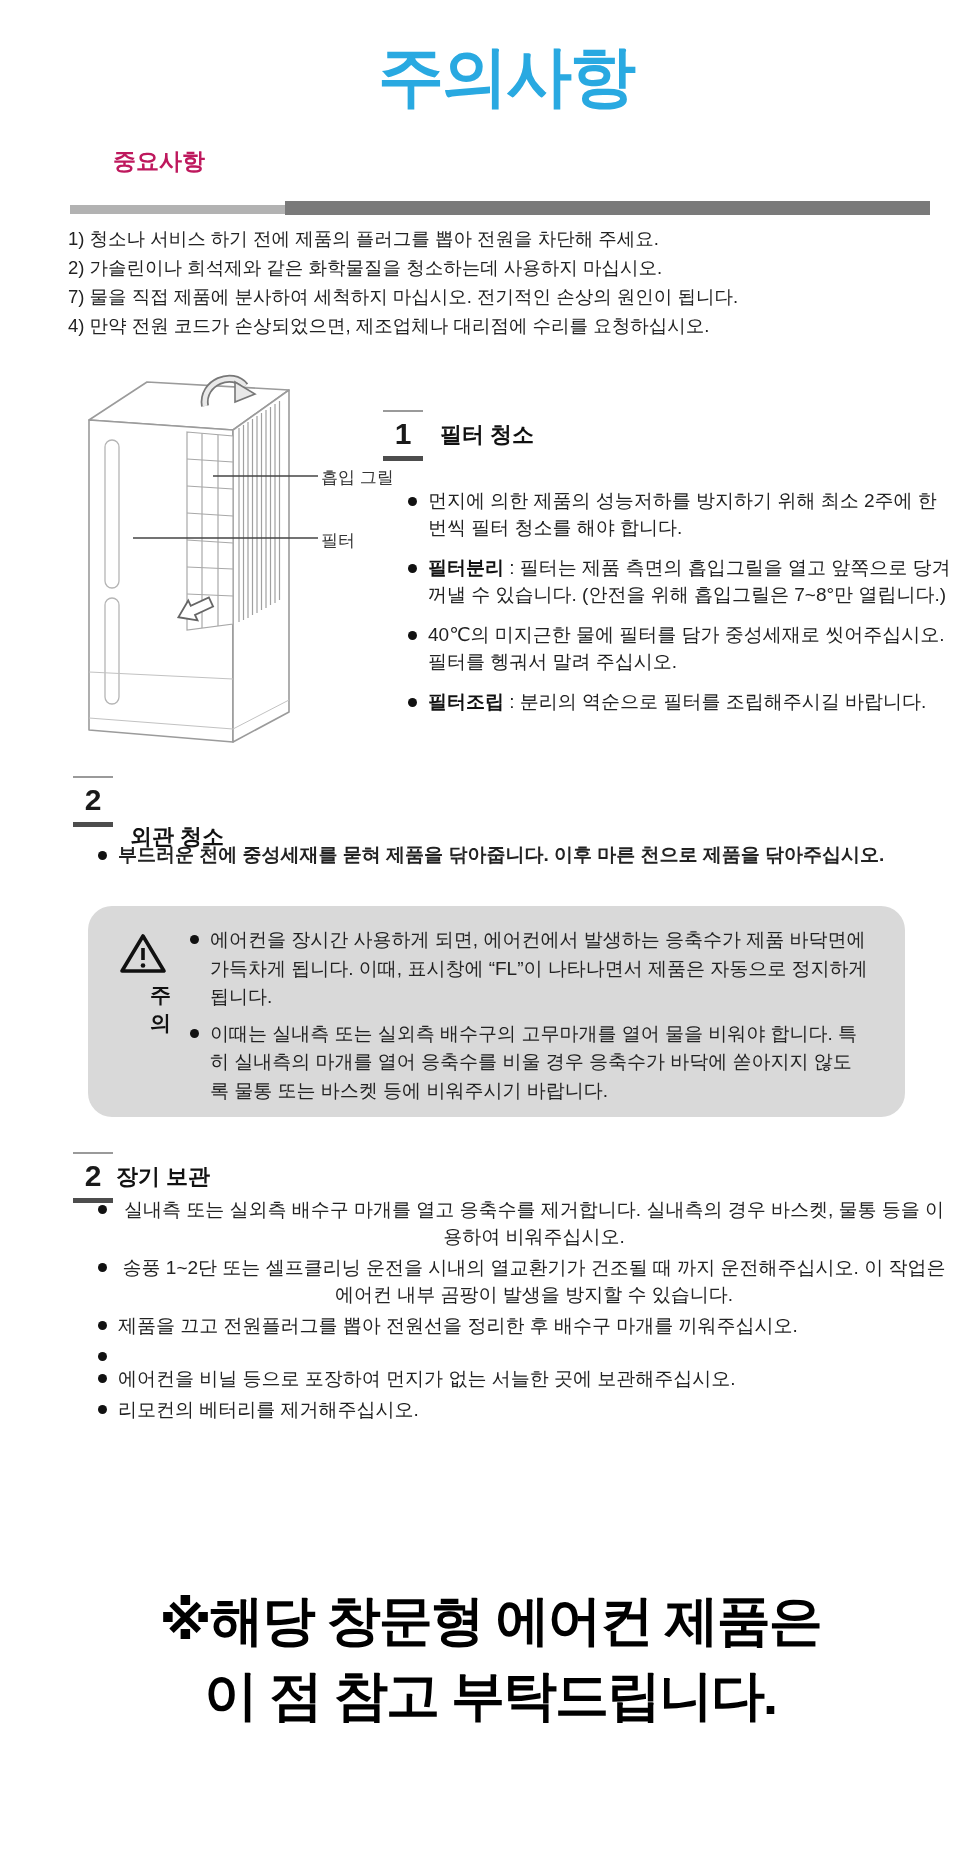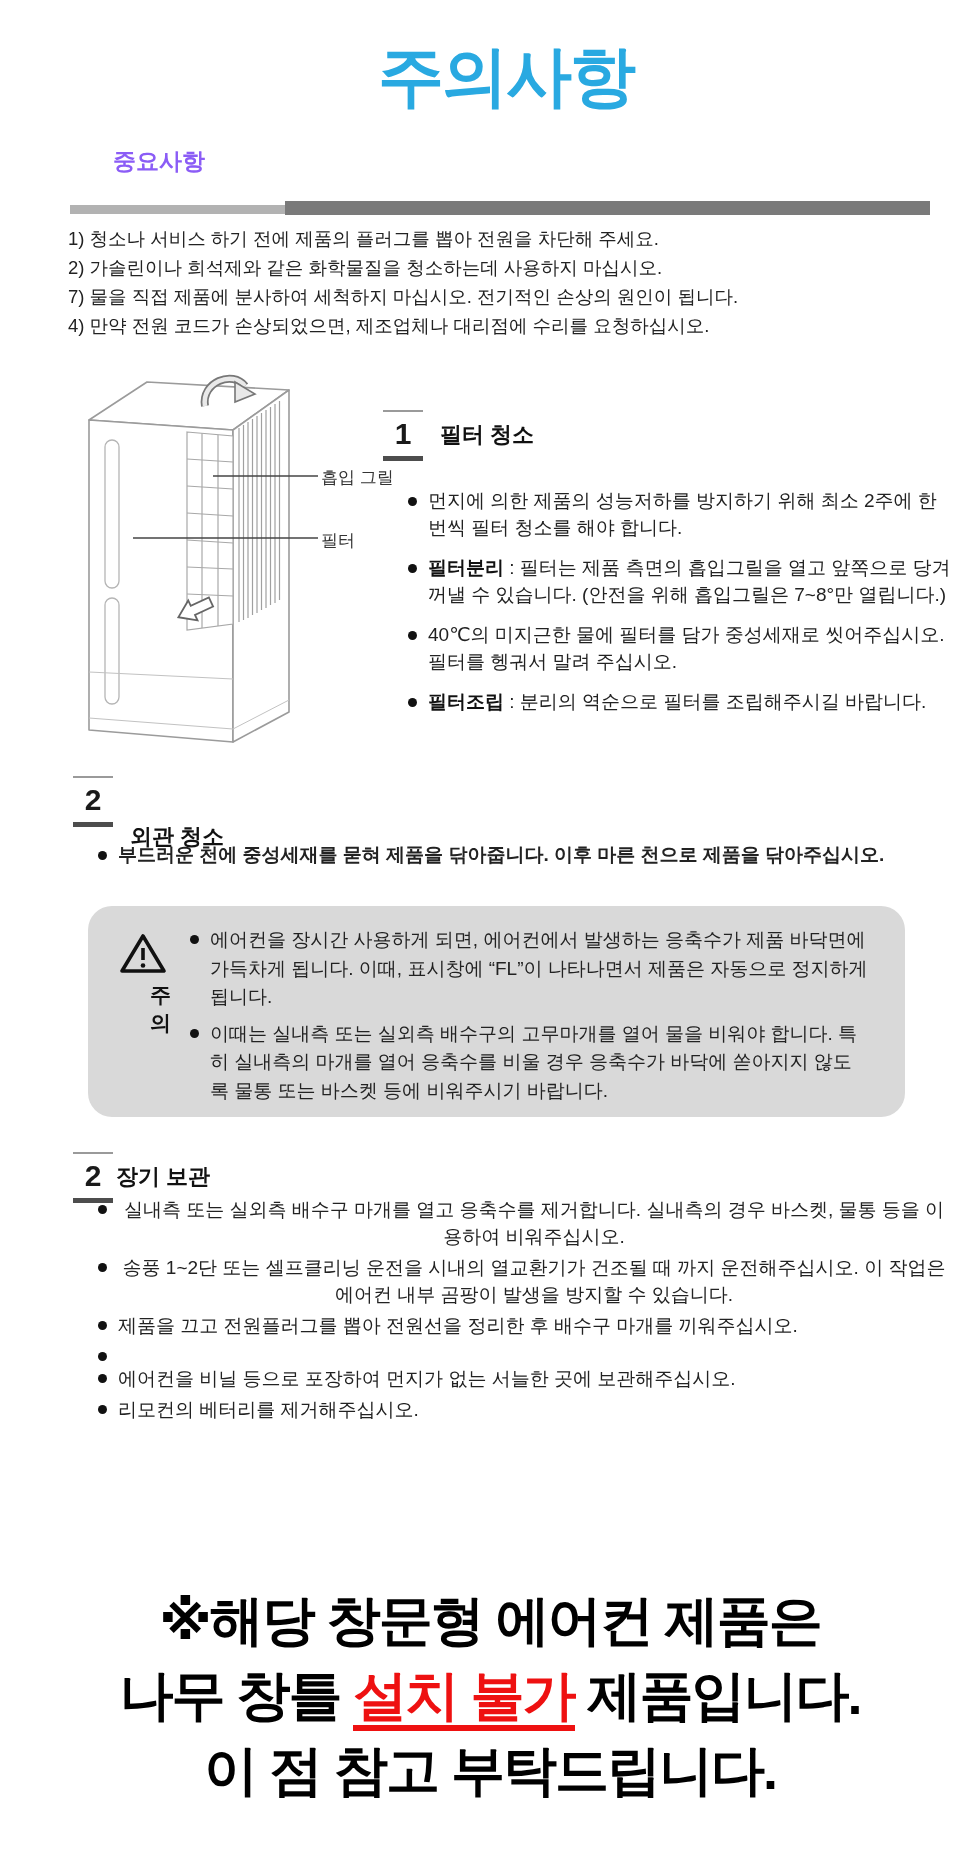--- a/index.html
+++ b/index.html
@@ -11,21 +11,21 @@
   }
   
   .title {
     position:absolute; top:16px; left:0; width:100%;
     text-align:center; font-size:66px; font-weight:800;
     color:#29a9e1; letter-spacing:-2px; margin:16px;
   }
   
   .imp-head {
     position:absolute; left:113px; top:146px;
-    font-size:23px; font-weight:bold; color:#8b5cf6;
+    font-size:23px; font-weight:bold; color:#be185d;
   }
   .imp-bar { position:absolute; left:70px; top:200px; width:860px; height:15px; display:flex; align-items:flex-end; }
   .imp-bar .bar-l { width:215px; height:9px; background:#b2b2b2; margin-bottom:1px; }
   .imp-bar .bar-r { flex:1; height:14px; background:#7a7a7a; }
   .imp-list { position:absolute; left:68px; top:224px; width:890px; }
   .imp-list .imp-item { font-size:18.5px; line-height:29px; color:#222; }
   
   .diagram { position:absolute; left:75px; top:372px; width:330px; height:382px; }
   .diagram .lbl { position:absolute; font-size:17px; color:#333; white-space:nowrap; }
   .lbl-intake { left:246px; top:94px; }
@@ -226,17 +226,16 @@
       <p class="bt"><b></b><span>에어컨을 비닐 등으로 포장하여 먼지가 없는 서늘한 곳에 보관해주십시오.</span></p>
     </div>
     <div class="brow">
       <span class="dot"></span>
       <p class="bt"><b></b><span>리모컨의 베터리를 제거해주십시오.</span></p>
     </div>
   </div>
 
   <div class="footer">
     <div>※해당 창문형 에어컨 제품은</div>
-    <div><span>나무 창틀 </span><span class="hl">설치 불가</span><span> 제품입니다.</span></div>
     <div>이 점 참고 부탁드립니다.</div>
   </div>
 
 </div>
 
 </body></html>

